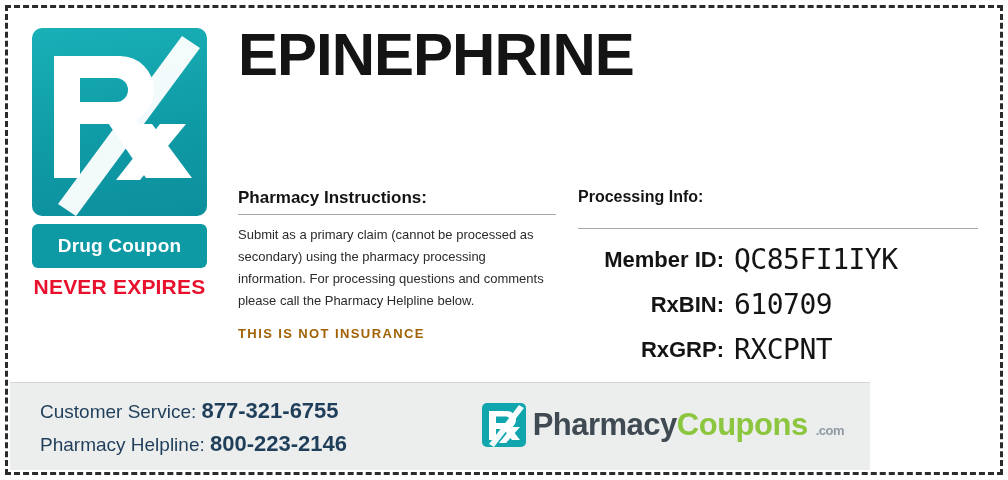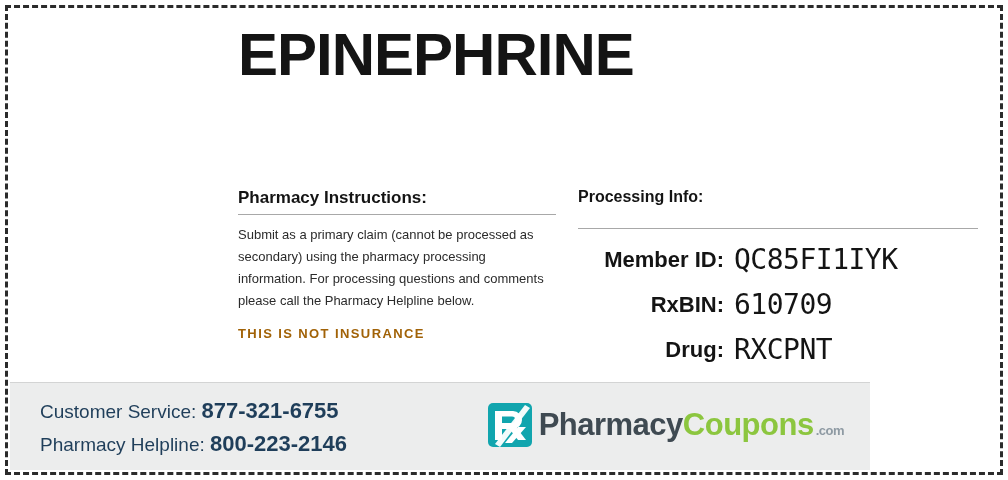--- a/index.html
+++ b/index.html
@@ -241,33 +241,54 @@
     letter-spacing: -0.5px;
     white-space: nowrap;
   }
   .w-pharmacy { color: #3f4a52; }
   .w-coupons { color: #8cc63f; }
   .w-com {
     color: #8e9aa3;
     font-size: 13px;
     font-weight: bold;
     vertical-align: baseline;
-    margin-left: 2px;
+    margin-left: 8px;
   }
 </style>
 </head>
 <body>
 
 <div class="coupon">
   <div class="dash-frame"></div>
 
   <div class="inner">
 
     <div class="top">
 
+      <div class="logo-block">
+        <div class="rx-box">
+          <svg class="rx-glyph" viewBox="0 0 175 188" xmlns="http://www.w3.org/2000/svg">
+            <g fill="#ffffff">
+
+              <rect x="22" y="28" width="26" height="122"></rect>
+
+              <path d="M48 28 H88 a34 34 0 0 1 0 68 H48 v-22 h36 a12 12 0 0 0 0 -24 H48 Z"></path>
+
+              <path d="M74 92 L104 92 L146 150 L114 150 Z"></path>
+
+              <path d="M96 96 L120 96 L160 150 L136 150 Z"></path>
+              <path d="M128 96 L154 96 L108 152 L84 152 Z"></path>
+            </g>
+
+            <path d="M150 8 L168 20 L44 188 L26 176 Z" fill="#ffffff" opacity="0.95"></path>
+          </svg>
+        </div>
+        <div class="drug-coupon">Drug Coupon</div>
+        <div class="never-expires">NEVER EXPIRES</div>
+      </div>
 
       <div class="titles">
         <div class="drug-name">EPINEPHRINE</div>
       </div>
 
       <div class="instructions">
         <div class="col-heading">Pharmacy Instructions:</div>
         <div class="instr-body">Submit as a primary claim (cannot be processed as secondary) using the pharmacy processing information. For processing questions and comments please call the Pharmacy Helpline below.</div>
         <div class="not-insurance">THIS IS NOT INSURANCE</div>
       </div>
@@ -277,21 +298,21 @@
         <div class="proc-rows">
           <div class="proc-row">
             <div class="proc-label">Member ID:</div>
             <div class="proc-value">QC85FI1IYK</div>
           </div>
           <div class="proc-row">
             <div class="proc-label">RxBIN:</div>
             <div class="proc-value">610709</div>
           </div>
           <div class="proc-row">
-            <div class="proc-label">Drug:</div>
+            <div class="proc-label">RxGRP:</div>
             <div class="proc-value">RXCPNT</div>
           </div>
         </div>
       </div>
 
     </div>
   </div>
 
   <div class="footer">
     <div class="phones">

